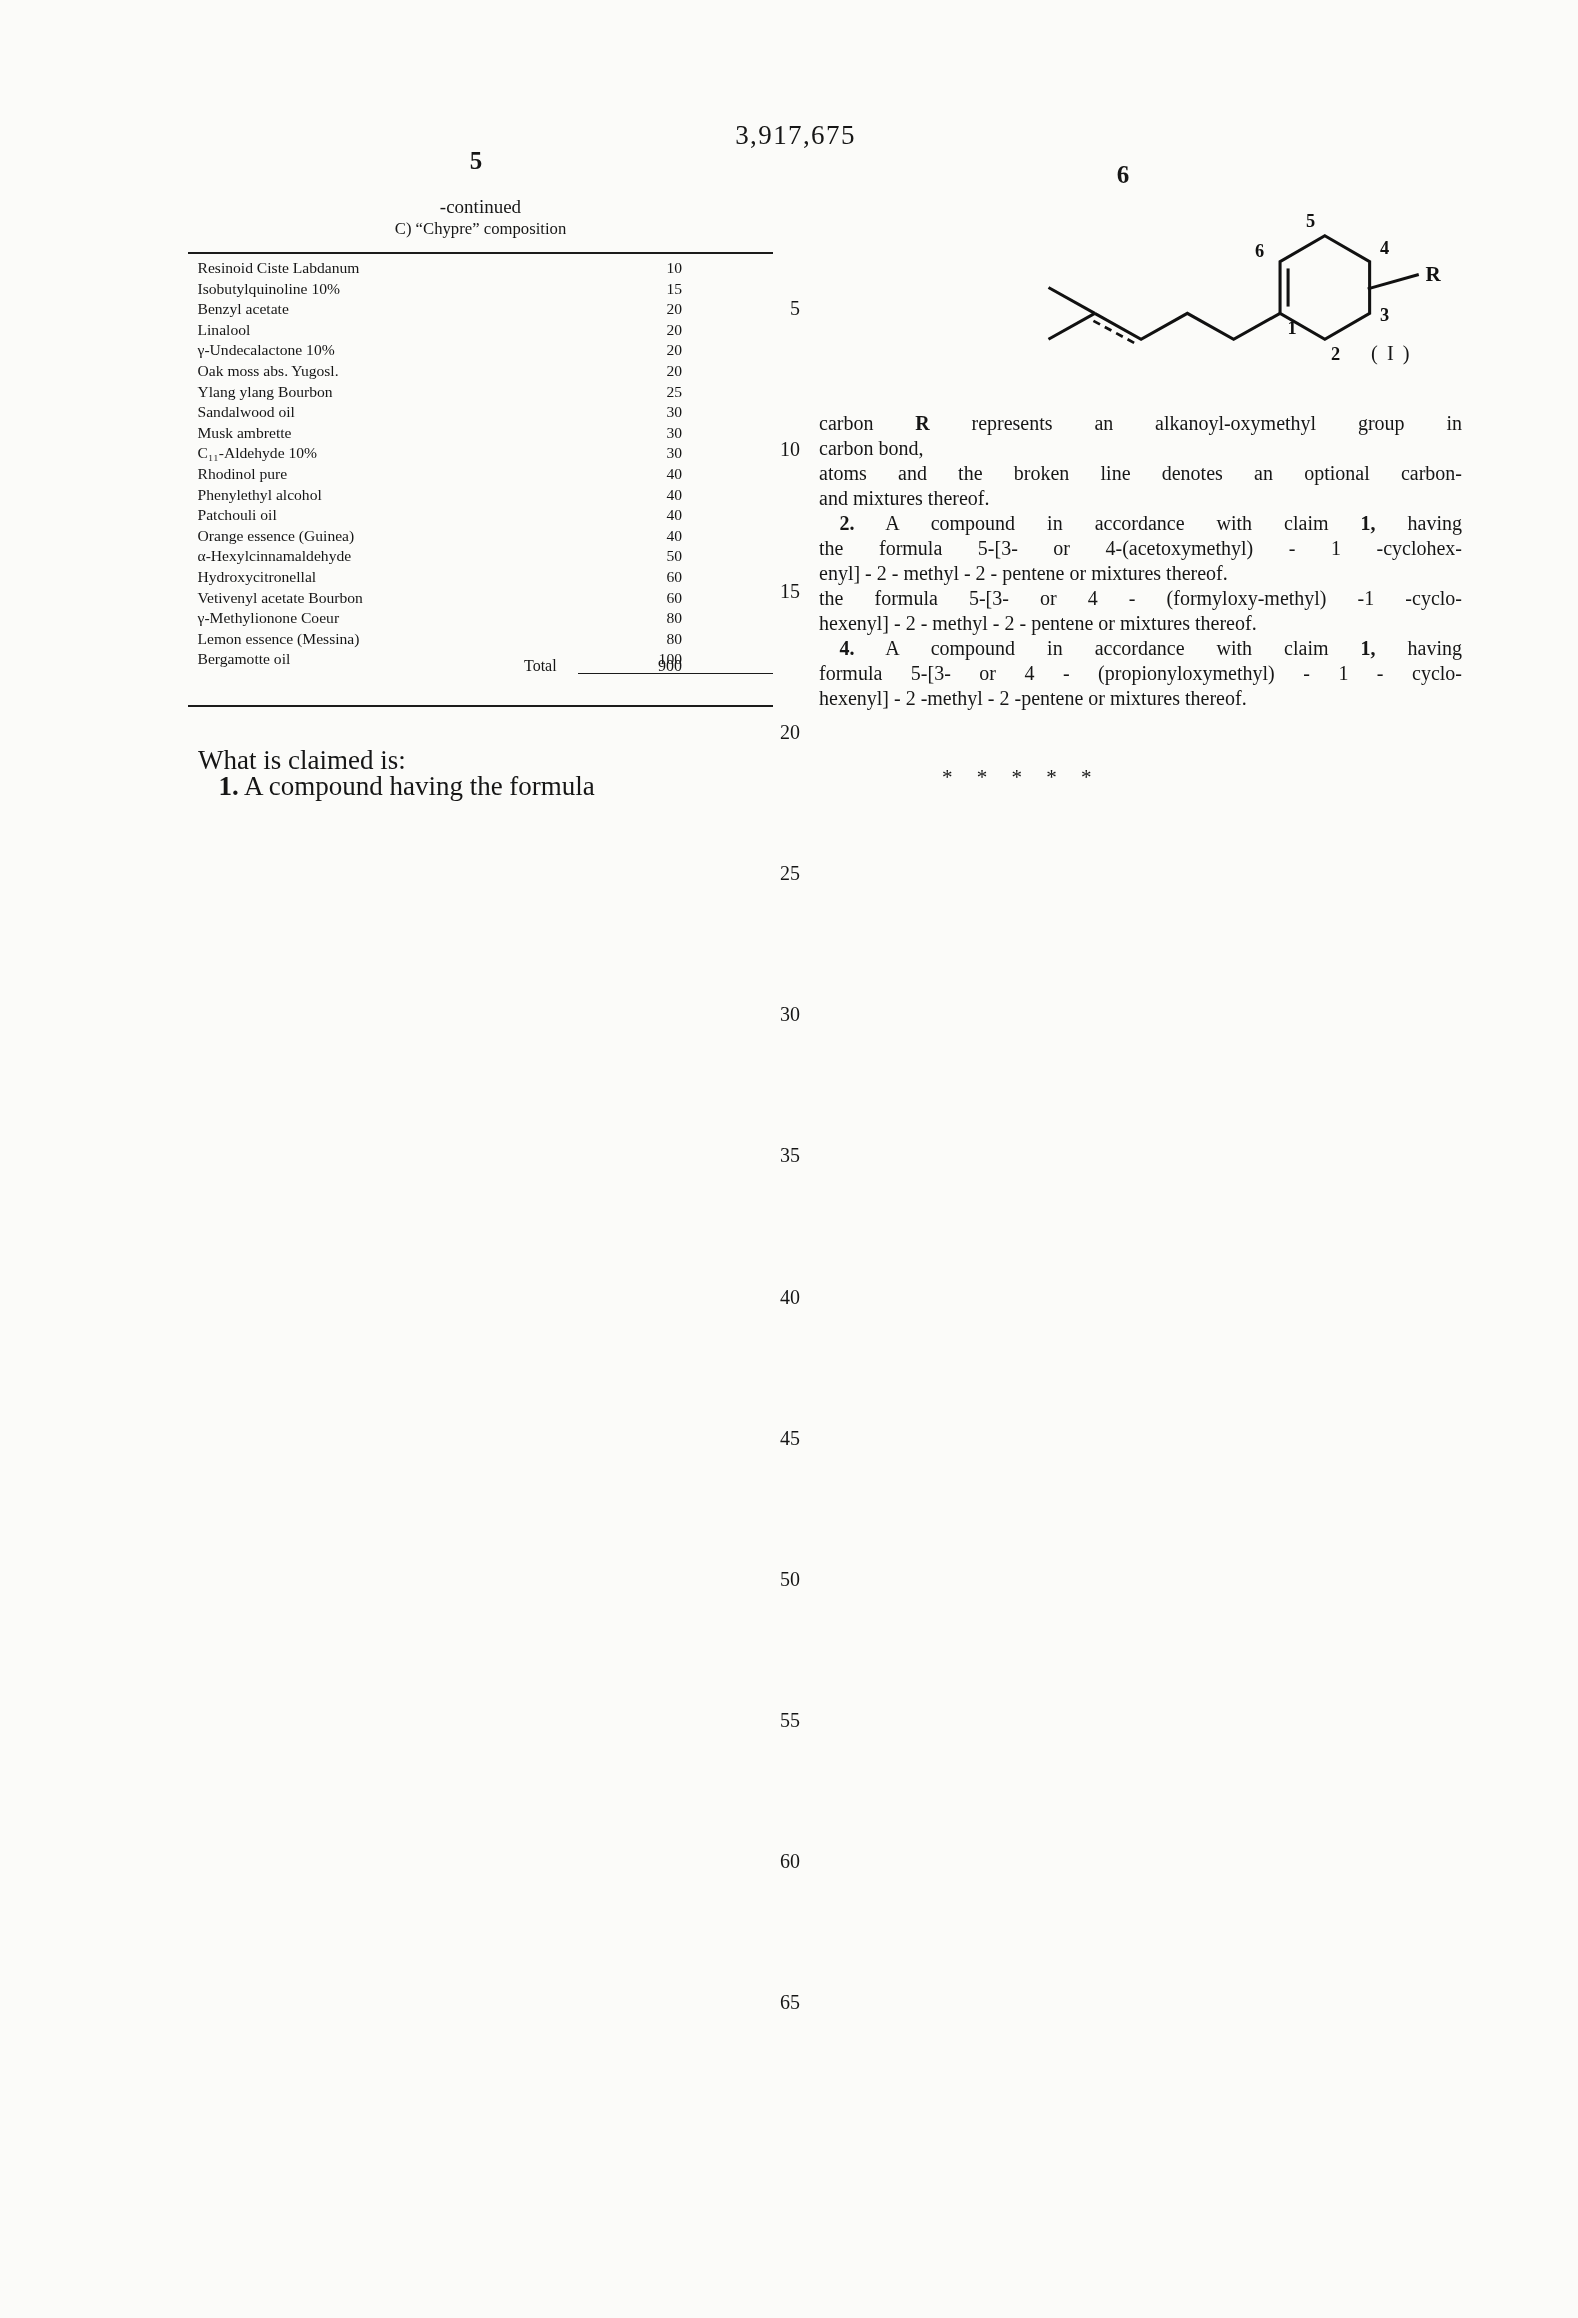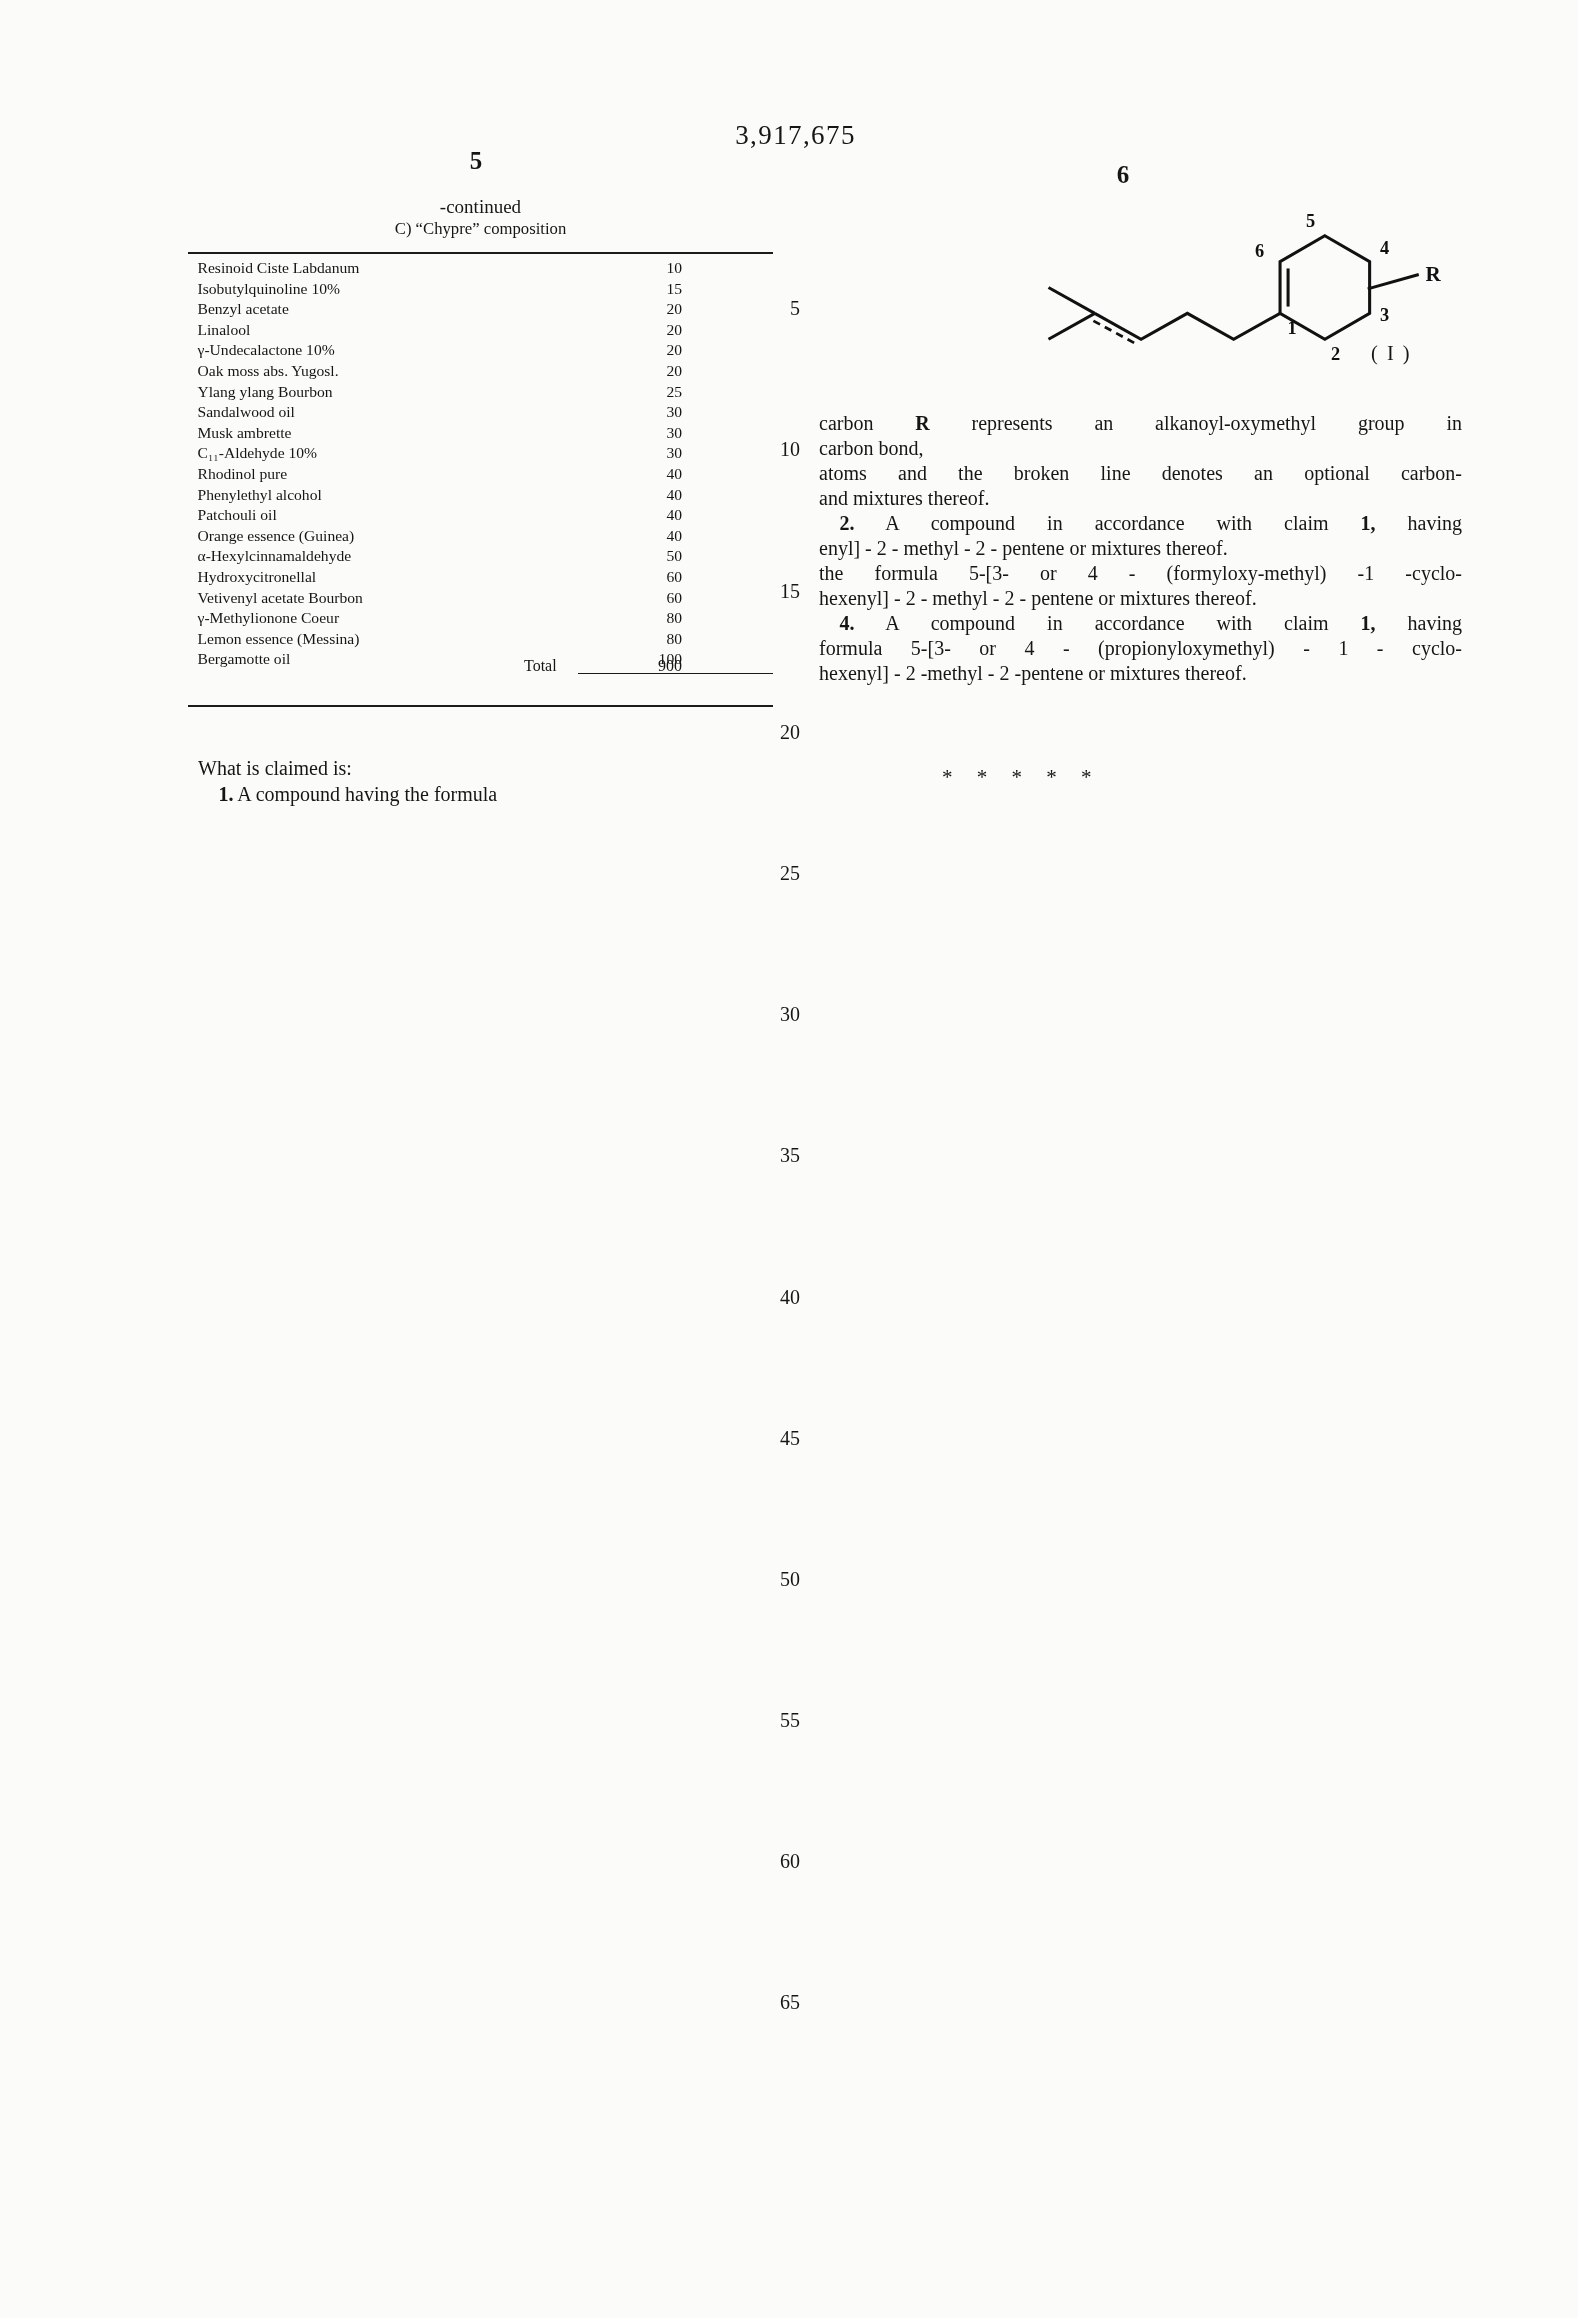--- a/index.html
+++ b/index.html
@@ -31,21 +31,21 @@
 
   .table-rows { left:188px; top:259px; width:585px; font-size:15.6px; }
   .t-row { display:flex; align-items:baseline; height:20.6px; padding-left:9.5px; padding-right:91px; box-sizing:border-box; }
   .t-name  { flex:1; white-space:nowrap; }
   .t-value { min-width:75px; text-align:right; }
 
   .total-row { left:188px; top:657px; width:585px; display:flex; padding-right:91px; box-sizing:border-box; font-size:16px; }
   .total-label { margin-left:336px; }
   .total-value { margin-left:auto; }
 
-  .left-claims { left:198px; top:747px; width:599px; font-size:20px; line-height:26px;margin-top:8px; }
+  .left-claims { left:198px; top:747px; width:599px; font-size:27px; line-height:26px; }
 
   .right-text { left:819px; top:411px; width:643px; font-size:20px; line-height:25px; }
   .line { width:100%; }
   .line.justify { text-align:justify; text-align-last:justify; text-justify:inter-word; }
   .line.indent { text-indent:20.4px; }
   .b { font-weight:bold; }
 
   .stars { left:942px; top:765px; width:204px; font-size:21px; word-spacing:19px; }
 
   .margin-num { left:748px; width:52px; text-align:right; font-size:20px; }
@@ -185,20 +185,21 @@
   <text x="803" y="146" text-anchor="start" class="r-label">R</text>
 </svg>
 <div class="abs formula-label">( I )</div>
 
 <div class="abs right-text" id="right-text">
     <div class="line justify"><span>carbon </span><span class="b">R</span><span> represents an alkanoyl-oxymethyl group in</span></div>
     <div class="line"><span>carbon bond,</span></div>
     <div class="line justify"><span>atoms and the broken line denotes an optional carbon-</span></div>
     <div class="line"><span>and mixtures thereof.</span></div>
     <div class="line justify indent"><span class="b">2.</span><span> A compound in accordance with claim </span><span class="b">1,</span><span> having</span></div>
+    <div class="line justify"><span>the formula 5-[3- or 4-(acetoxymethyl) - 1 -cyclohex-</span></div>
     <div class="line"><span>enyl] - 2 - methyl - 2 - pentene or mixtures thereof.</span></div>
     <div class="line justify"><span>the formula 5-[3- or 4 - (formyloxy-methyl) -1 -cyclo-</span></div>
     <div class="line"><span>hexenyl] - 2 - methyl - 2 - pentene or mixtures thereof.</span></div>
     <div class="line justify indent"><span class="b">4.</span><span> A compound in accordance with claim </span><span class="b">1,</span><span> having</span></div>
     <div class="line justify"><span>formula 5-[3- or 4 - (propionyloxymethyl) - 1 - cyclo-</span></div>
     <div class="line"><span>hexenyl] - 2 -methyl - 2 -pentene or mixtures thereof.</span></div>
   </div>
 <div class="abs stars">* * * * *</div>
 
 <div id="margin-numbers">

